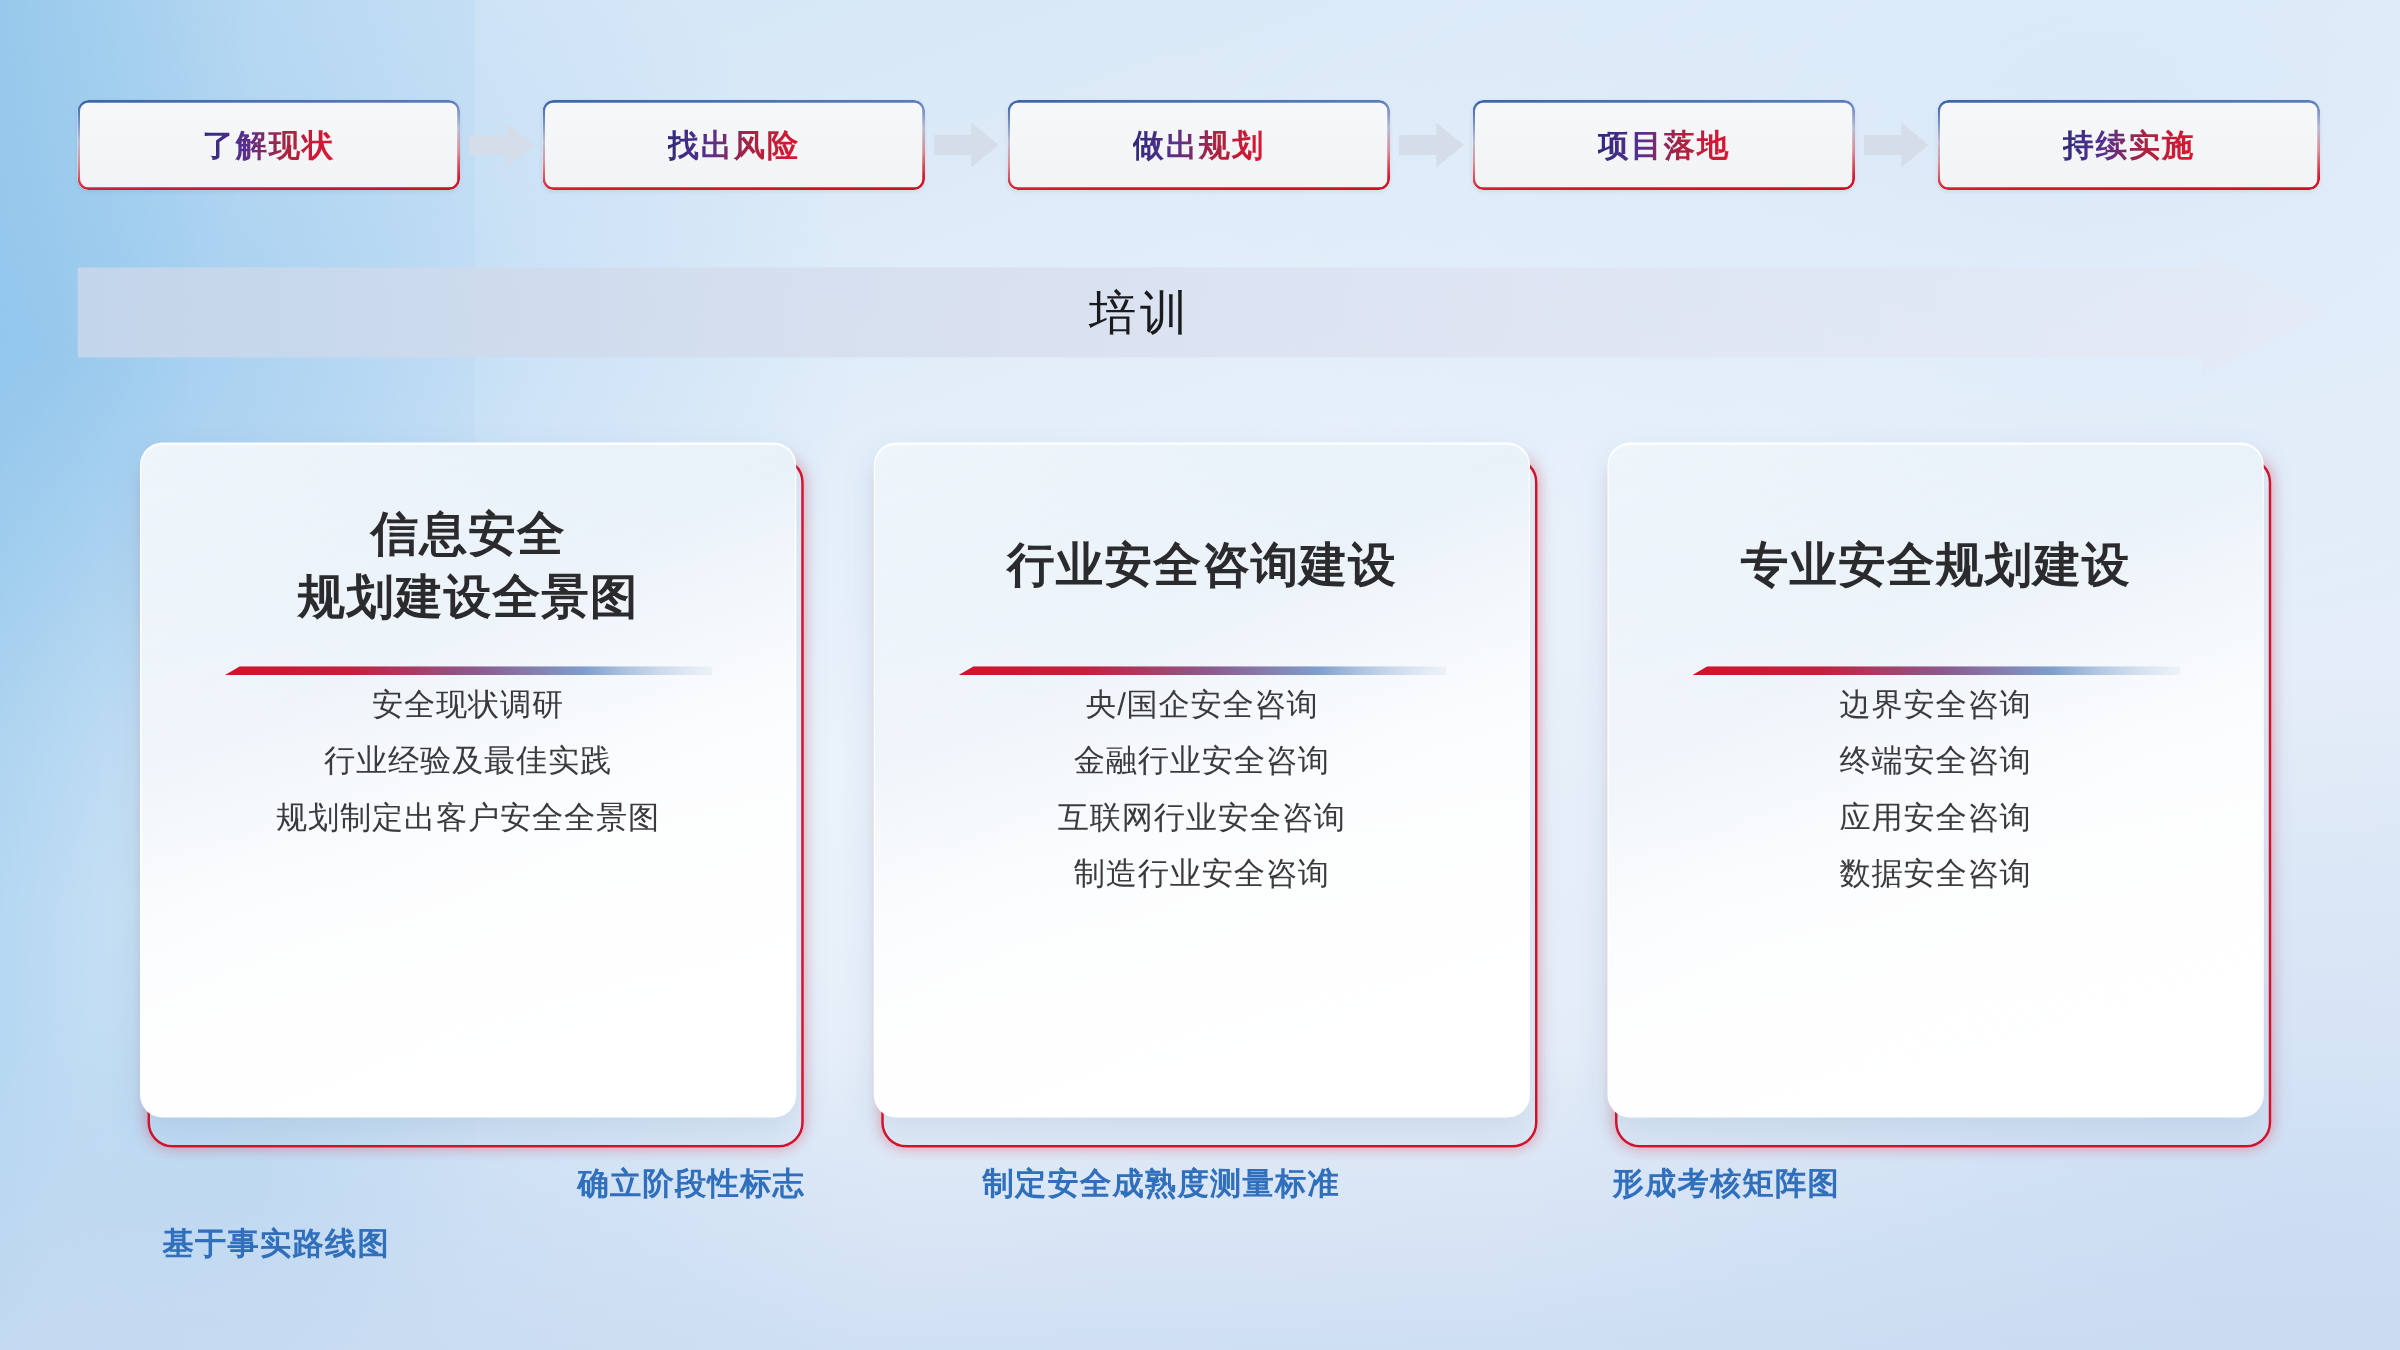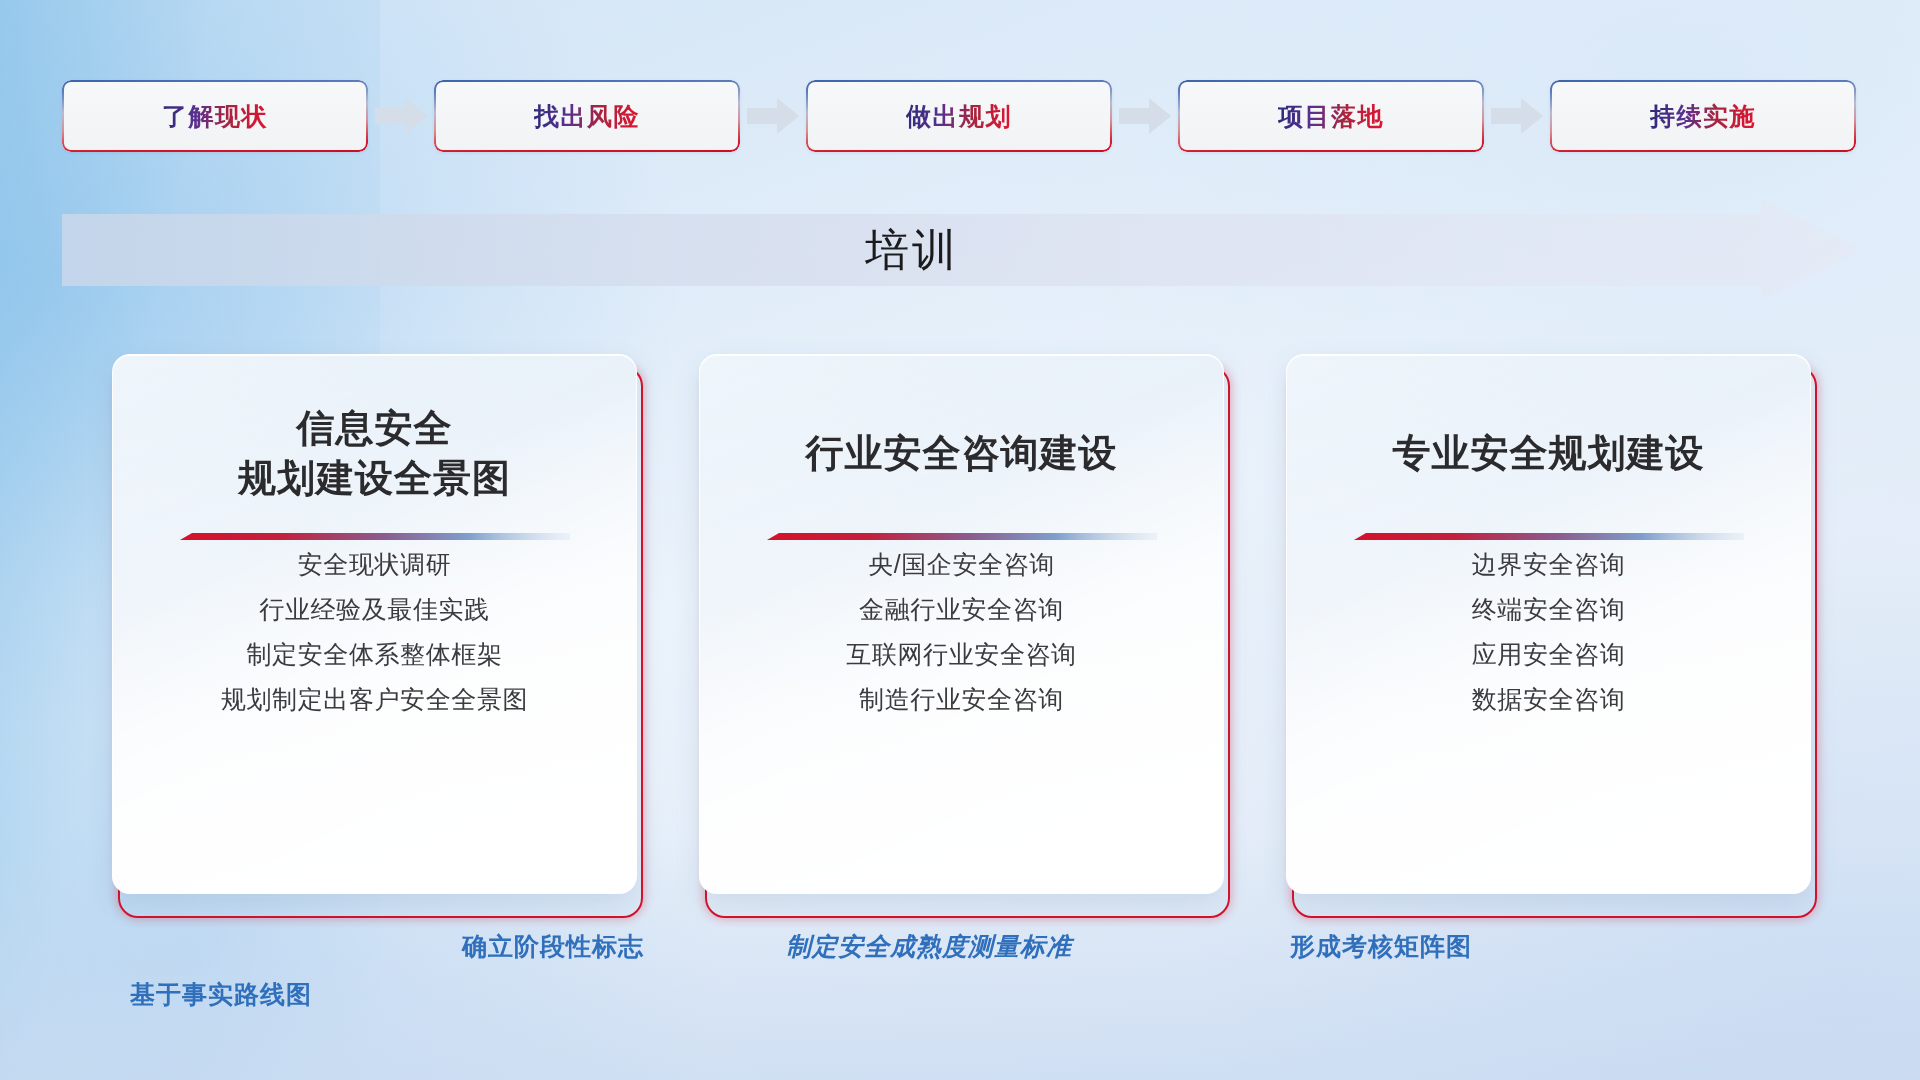--- a/index.html
+++ b/index.html
@@ -90,21 +90,21 @@
     left: 62px; top: 200px;
     width: 1800px; height: 100px;
     z-index: 4;
   }
   .banner svg { position:absolute; left:0; top:0; }
   .banner-label {
     position: absolute;
     left: 0; top: 0;
     width: 1700px; height: 100px;
     display: flex; align-items: center; justify-content: center;
-    font-size: 44px;
+    font-size: 38px;
     font-weight: 400;
     color: #1b1b1e;
     letter-spacing: 3px;
   }
 
   
   .cards {
     position: absolute;
     left: 112px; top: 354px;
     width: 1700px;
@@ -267,21 +267,20 @@
                 <stop offset="0.74" stop-color="#7f9fcc"></stop>
                 <stop offset="1" stop-color="#c9d9ea" stop-opacity="0.25"></stop>
               </linearGradient>
             </defs>
             <path d="M12 0 H390 L390 7 H0 Z" fill="url(#divGrad1)"></path>
           </svg>
         </div>
         <ul class="card-list">
           <li>安全现状调研</li>
           <li>行业经验及最佳实践</li>
-          <li>制定安全体系整体框架</li>
           <li>规划制定出客户安全全景图</li>
         </ul>
       </div>
     </div>
 
     <div class="card-wrap">
       <div class="card-glow"></div>
       <div class="card">
         <div class="card-title">行业安全咨询建设</div>
         <div class="card-divider">
@@ -331,17 +330,17 @@
           <li>应用安全咨询</li>
           <li>数据安全咨询</li>
         </ul>
       </div>
     </div>
   </div>
 
   <div class="captions">
     <div class="caption" id="cap0" style="left: 130px; margin-top: 48px;">基于事实路线图</div>
     <div class="caption" id="cap1" style="left: 462px;">确立阶段性标志</div>
-    <div class="caption" id="cap2" style="left: 786px; font-style: italic;">制定安全成熟度测量标准</div>
+    <div class="caption" id="cap2" style="left: 786px;">制定安全成熟度测量标准</div>
     <div class="caption" id="cap3" style="left: 1290px;">形成考核矩阵图</div>
   </div>
 
 </div>
 
 </body></html>

